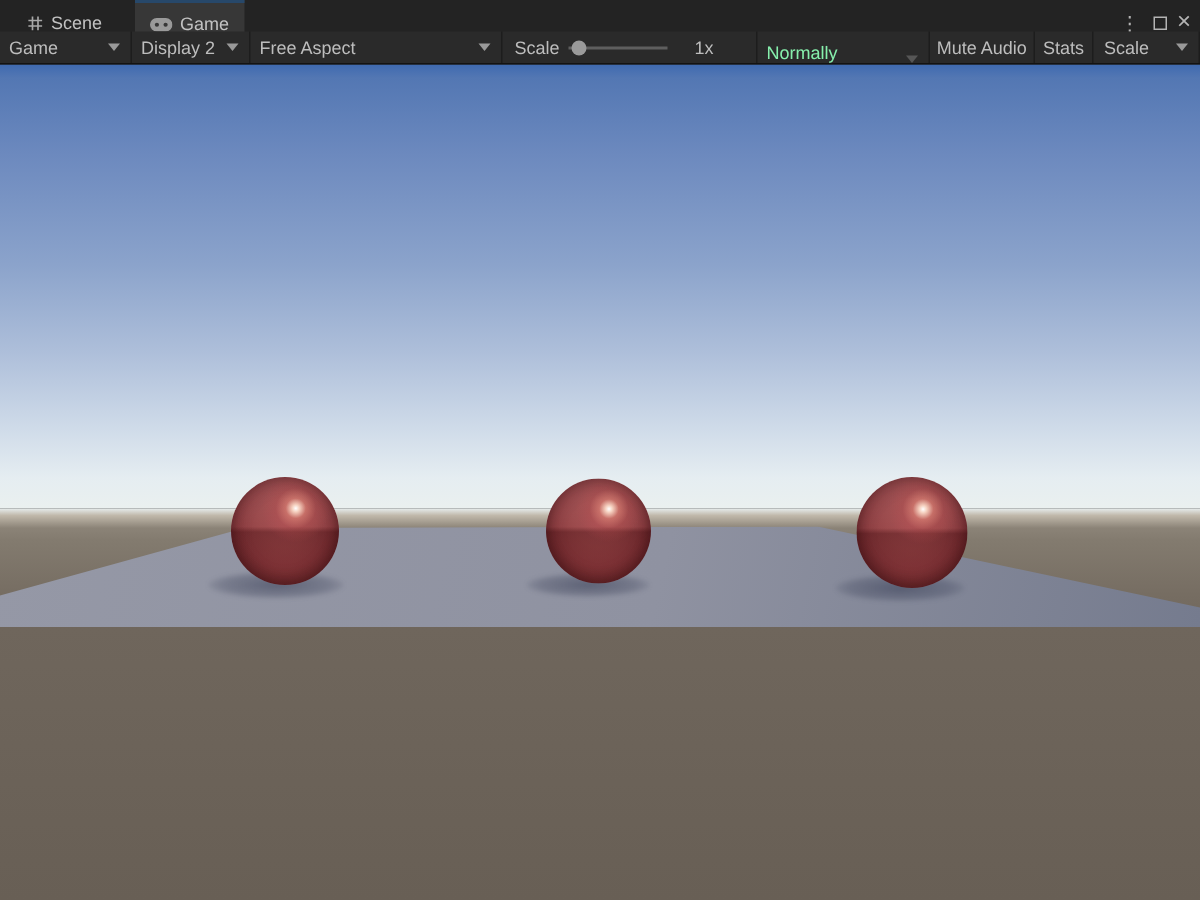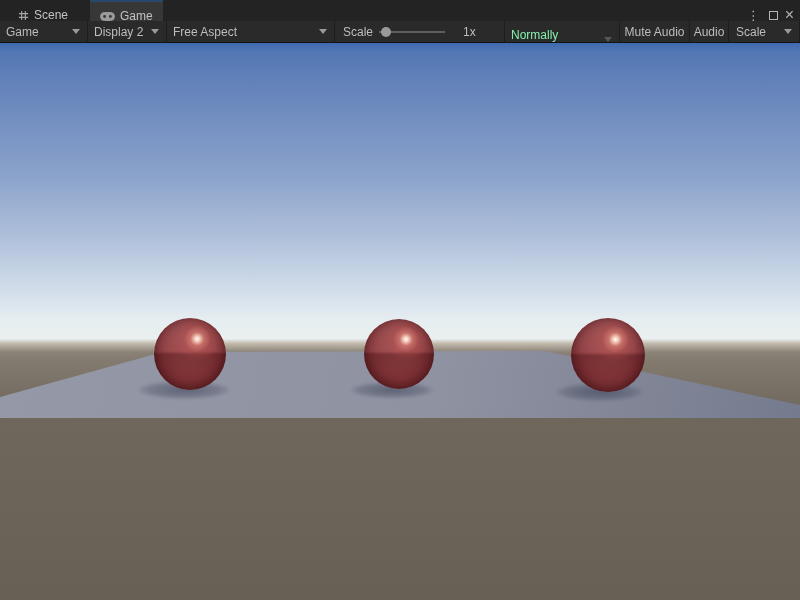--- a/index.html
+++ b/index.html
@@ -120,21 +120,21 @@
     <span class="scaleval">1x</span>
   </div>
   <div class="seg seg-playmode">
     <span class="lbl">Normally</span>
     <span class="arrow dim"></span>
   </div>
   <div class="seg seg-mute">
     <span>Mute Audio</span>
   </div>
   <div class="seg seg-stats">
-    <span>Audio</span>
+    <span>Stats</span>
   </div>
   <div class="seg seg-gizmos">
     <span class="lbl">Scale</span>
     <span class="arrow"></span>
   </div>
 </div>
 
 <div class="viewport">
   <div class="sky"></div>
   <div class="ground"></div>

